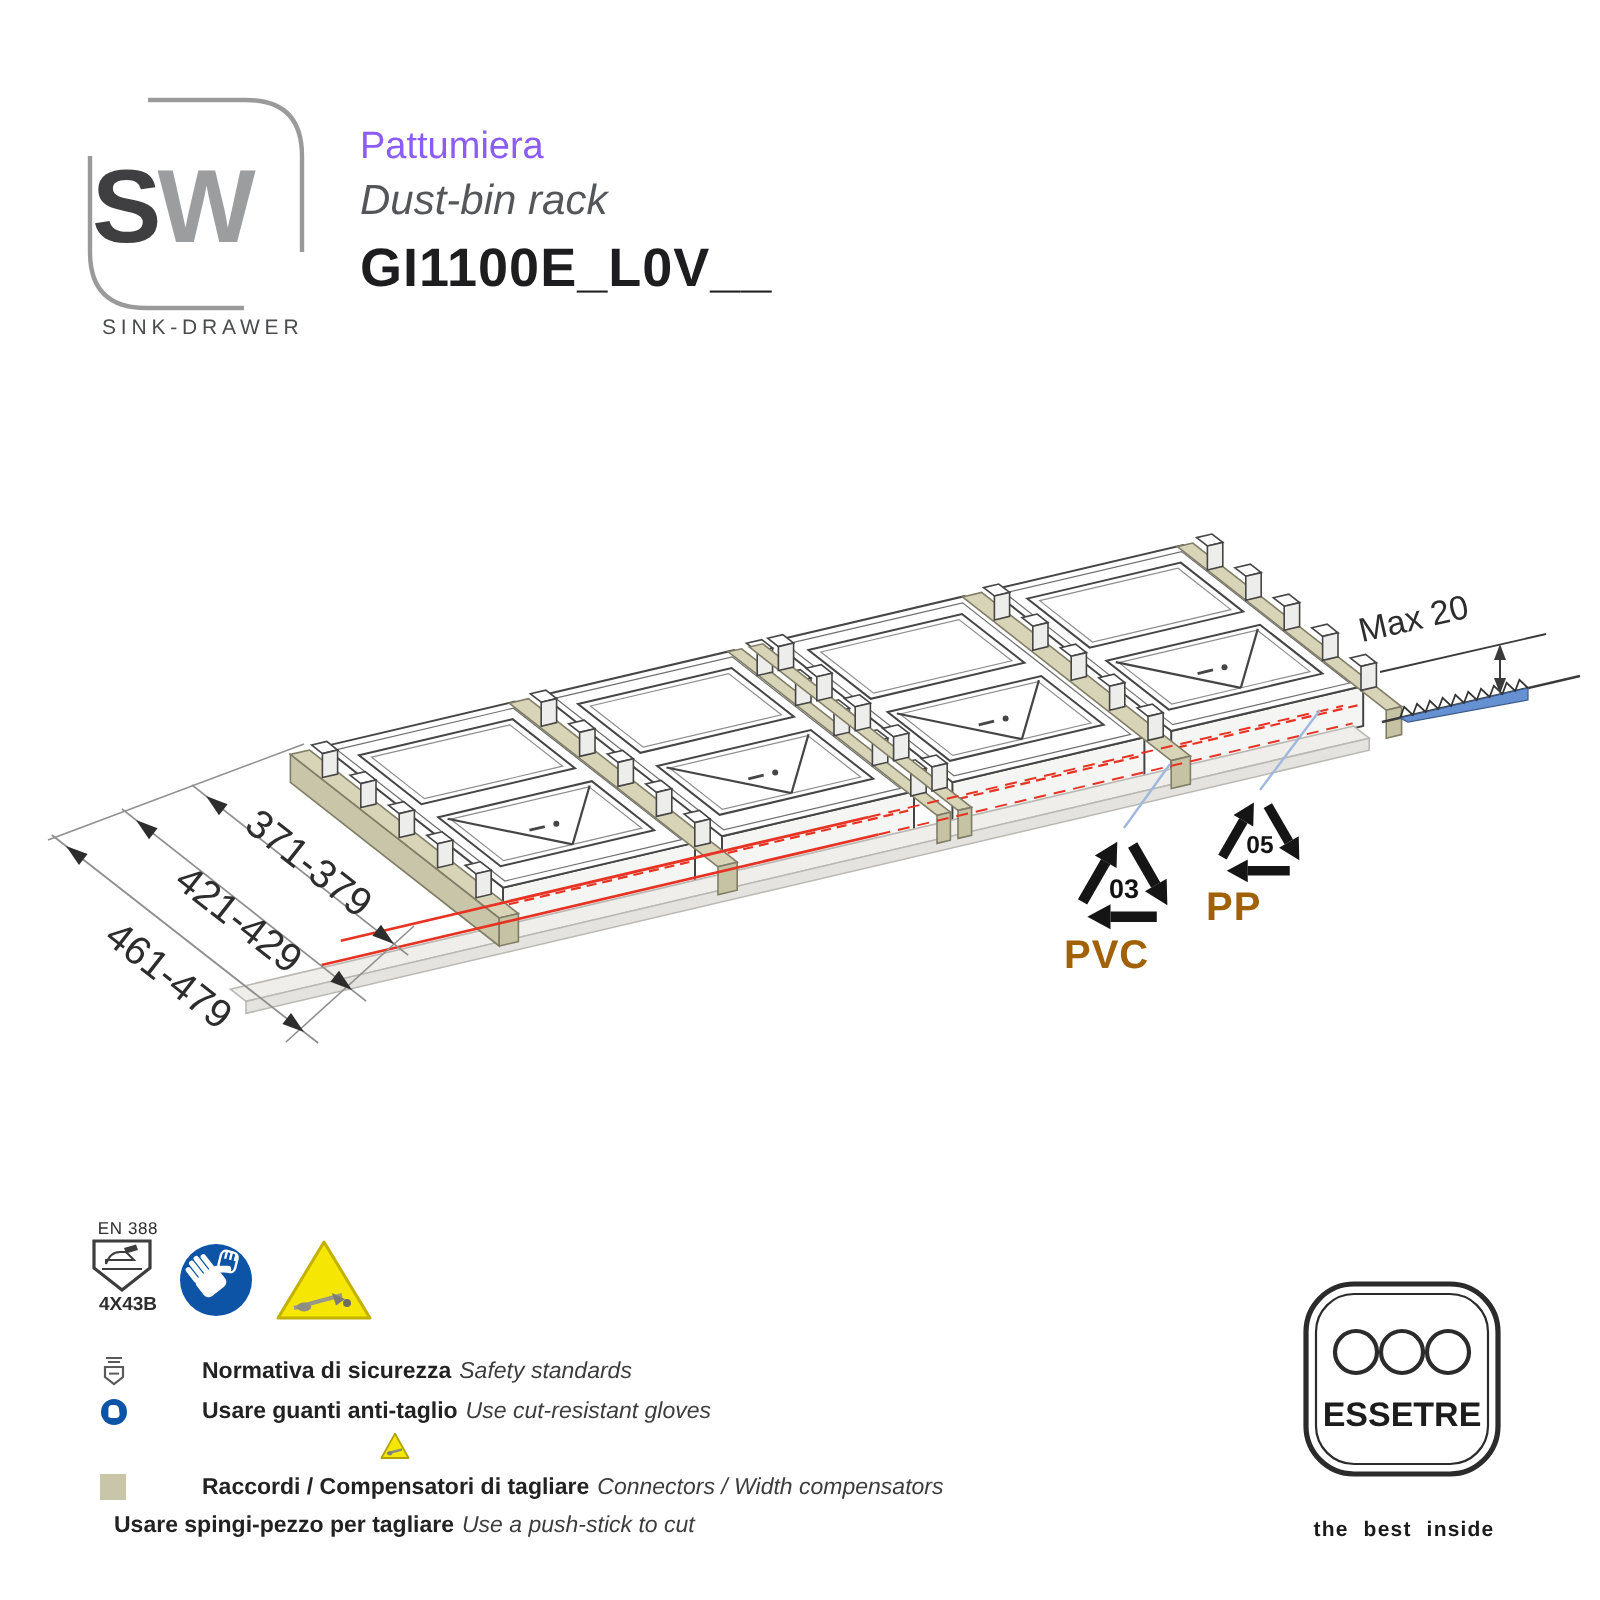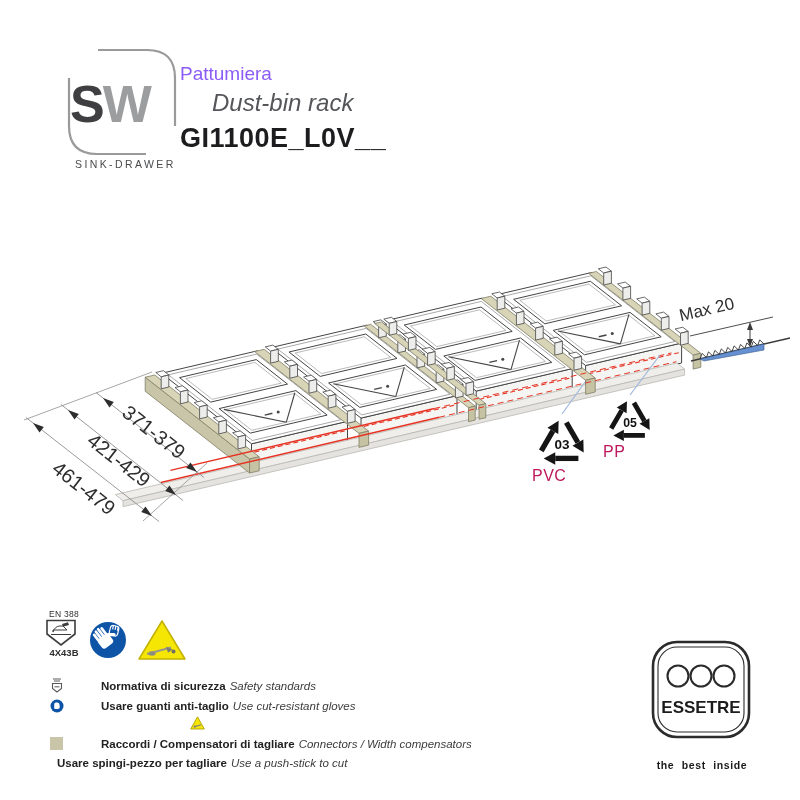--- a/index.html
+++ b/index.html
@@ -1,40 +1,40 @@
 <!DOCTYPE html>
 <html><head>
 <meta charset="utf-8">
 <style>
   html,body{margin:0;padding:0;background:#ffffff;}
   #page{position:relative;width:800px;height:800px;background:#ffffff;overflow:hidden;
         font-family:"Liberation Sans",sans-serif;color:#2b2b2b;}
   .abs{position:absolute;}
   
-  #brand-logo{left:62px;top:42px;width:125px;height:140px;}
+  #brand-logo{left:38px;top:42px;width:125px;height:140px;}
   #logo-arcs{position:absolute;left:0;top:0;}
   #logo-text{position:absolute;left:8px;top:36px;font-weight:bold;font-size:52px;letter-spacing:-2px;line-height:1;}
   #logo-text .s{color:#3f3f41;}
   #logo-text .w{color:#9c9d9f;}
   #logo-caption{position:absolute;left:13px;top:116px;font-size:10.5px;letter-spacing:2.4px;color:#4a4b4d;}
   #title-block{left:180px;top:63px;width:330px;}
   #title-it{font-size:19px;color:#8b5cf6;}
-  #title-en{font-size:24px;font-style:italic;color:#55565a;margin-top:4px;margin-left:32px;}
+  #title-en{font-size:21px;font-style:italic;color:#55565a;margin-top:4px;}
   #product-code{font-size:27px;font-weight:bold;color:#1d1d1f;margin-top:6px;letter-spacing:0.5px;}
   
   .dim{position:absolute;font-size:20px;color:#2d2d2d;white-space:nowrap;transform:rotate(38deg);transform-origin:center;}
   #dim-1{left:117px;top:421px;}
   #dim-2{left:82px;top:449px;}
   #dim-3{left:47px;top:477px;}
   #max-cut-label{left:679px;top:300px;font-size:17px;color:#2d2d2d;transform:rotate(-13deg);white-space:nowrap;}
   
   .recycle{position:absolute;text-align:left;}
   #recycle-03{left:532px;top:415px;width:62px;}
   #recycle-05{left:603px;top:396px;width:56px;}
-  .recycle .mat{font-size:16px;font-weight:normal;color:#be185d;margin-top:-2px;letter-spacing:0.5px;}
+  .recycle .mat{font-size:20px;font-weight:bold;color:#a16207;margin-top:-2px;letter-spacing:0.5px;}
   
   #en388-block{left:44px;top:609px;width:40px;text-align:center;color:#2e2e2e;}
   #en388-standard{font-size:8.5px;font-weight:normal;letter-spacing:0.3px;}
   #en388-rating{font-size:9.5px;font-weight:bold;margin-top:0px;}
   #gloves-icon-wrap{left:89px;top:621px;width:38px;height:38px;}
   #warning-icon-wrap{left:137px;top:619px;width:50px;height:42px;}
   
   .legend-row{position:absolute;left:48px;height:17px;display:flex;align-items:center;gap:27px;}
   .legend-icon{width:17px;display:flex;justify-content:center;}
   .legend-text{margin-left:9px;font-size:11.5px;color:#222;}

